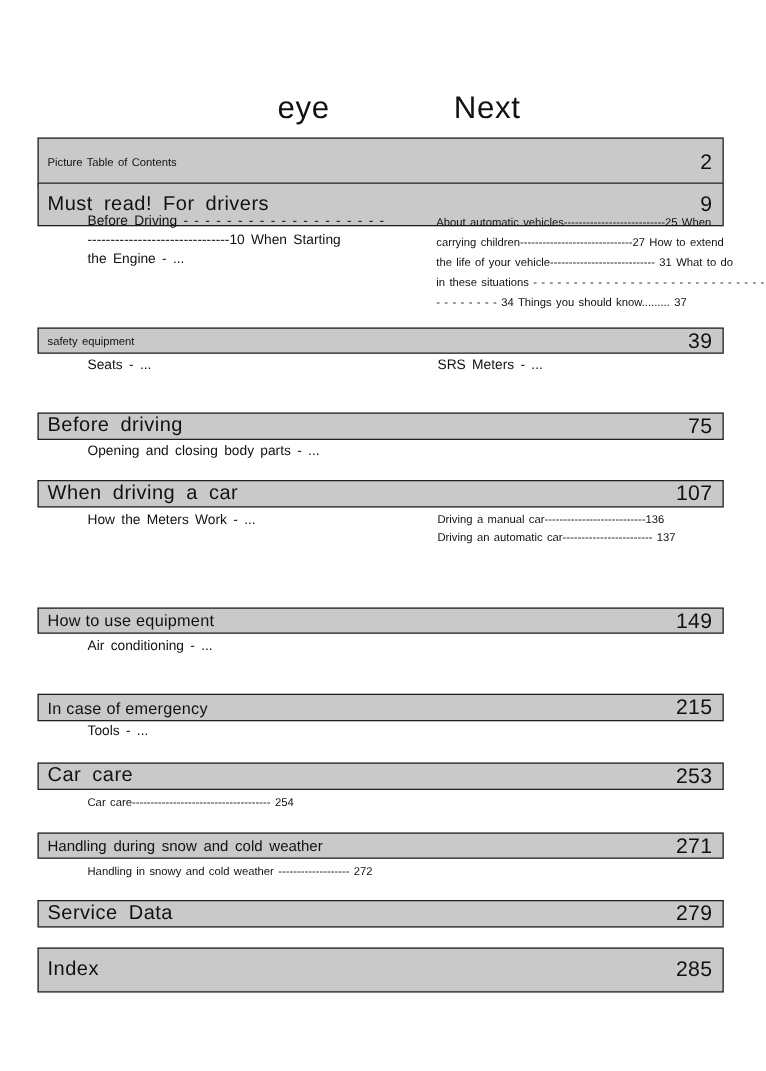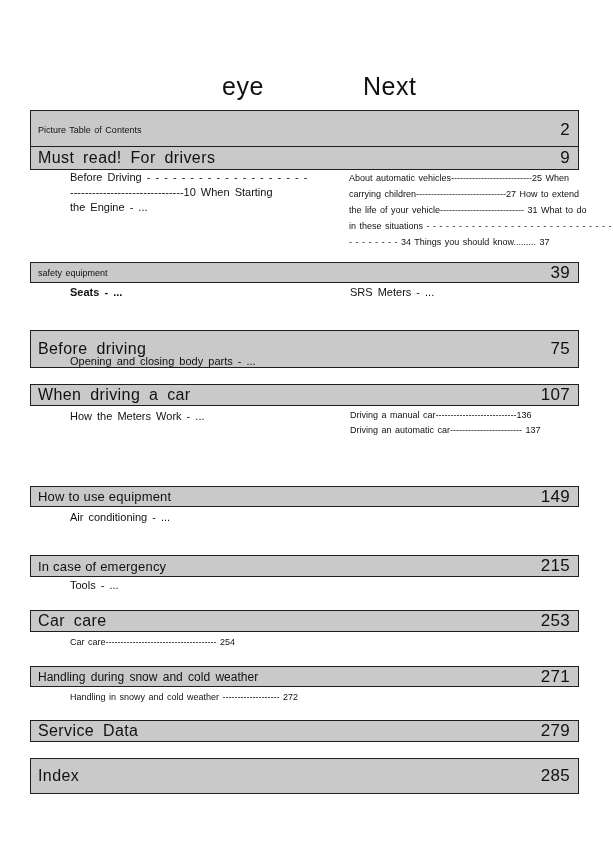--- a/index.html
+++ b/index.html
@@ -57,45 +57,45 @@
 <div class="page">
 
   <span class="hdr-word hdr-eye">eye</span>
   <span class="hdr-word hdr-next">Next</span>
 
   <div class="bar" style="top:110px;height:40px;">
     <span class="bar-title t-small">Picture Table of Contents</span>
     <span class="bar-page">2</span>
   </div>
 
-  <div class="bar" style="top:146px;height:24px;">
+  <div class="bar" style="top:146px;height:35px;">
     <span class="bar-title t-large">Must read! For drivers</span>
     <span class="bar-page">9</span>
   </div>
   <div class="col" style="left:70px;top:170px;">
     <div class="entry e-large" style="position:static;">Before Driving - - - - - - - - - - - - - - - - - - -</div>
     <div class="entry e-large" style="position:static;">-------------------------------10 When Starting</div>
     <div class="entry e-large" style="position:static;">the Engine - ...</div>
   </div>
   <div class="col" style="left:349px;top:170px;">
     <div class="entry e-small" style="position:static;">About automatic vehicles---------------------------25 When</div>
     <div class="entry e-small" style="position:static;">carrying children------------------------------27 How to extend</div>
     <div class="entry e-small" style="position:static;">the life of your vehicle---------------------------- 31 What to do</div>
     <div class="entry e-small" style="position:static;">in these situations - - - - - - - - - - - - - - - - - - - - - - - - - - - - - - - -</div>
     <div class="entry e-small" style="position:static;">- - - - - - - - 34 Things you should know......... 37</div>
   </div>
 
   <div class="bar" style="top:262px;height:21px;">
     <span class="bar-title t-small">safety equipment</span>
     <span class="bar-page">39</span>
   </div>
-  <div class="entry e-large" style="left:70px;top:285px;font-weight:bold;">Seats - ...</div>
+  <div class="entry e-large" style="left:70px;top:285px;">Seats - ...</div>
   <div class="entry e-large" style="left:350px;top:285px;">SRS Meters - ...</div>
 
-  <div class="bar" style="top:330px;height:38px;">
+  <div class="bar" style="top:330px;height:22px;">
     <span class="bar-title t-large">Before driving</span>
     <span class="bar-page">75</span>
   </div>
   <div class="entry e-large" style="left:70px;top:354px;">Opening and closing body parts - ...</div>
 
   <div class="bar" style="top:384px;height:22px;">
     <span class="bar-title t-large">When driving a car</span>
     <span class="bar-page">107</span>
   </div>
   <div class="entry e-large" style="left:70px;top:409px;">How the Meters Work - ...</div>

